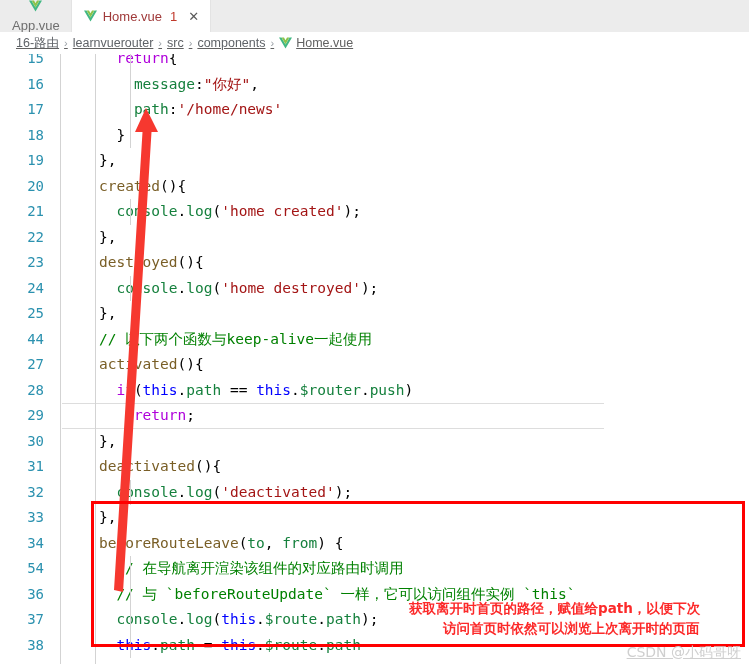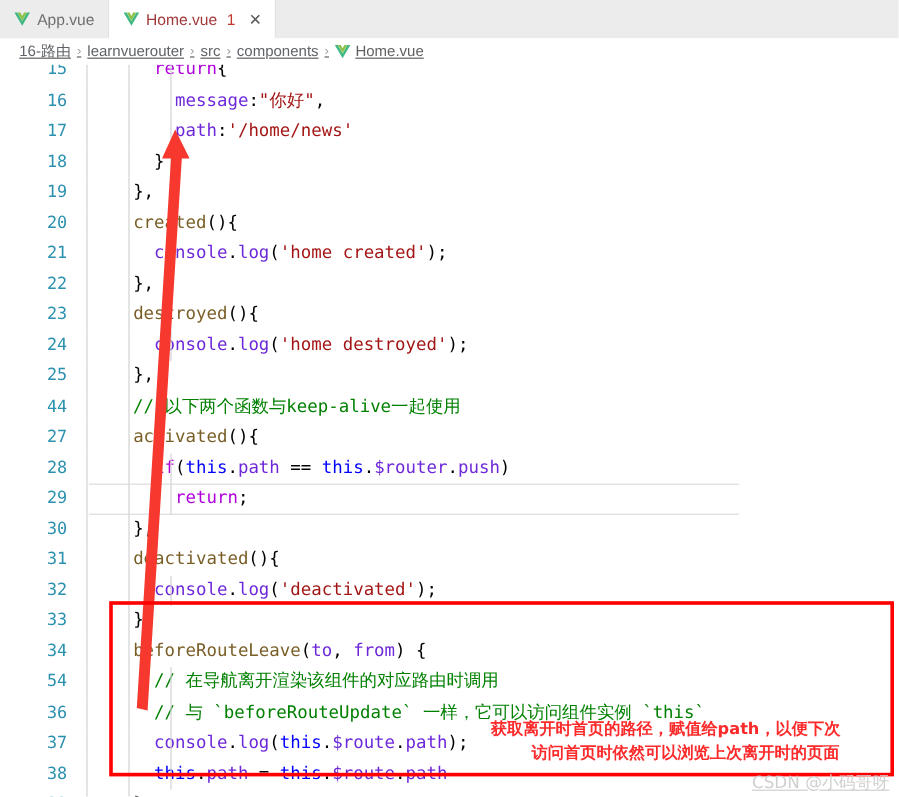--- a/index.html
+++ b/index.html
@@ -27,21 +27,21 @@
     display: flex; align-items: center;
     gap: 6px;
     padding: 0 11px 0 12px;
     height: 32px;
     font-size: 13px;
     color: #333333;
     border-right: 1px solid #e3e3e3;
     cursor: pointer;
     white-space: nowrap;
   }
-  .tab.inactive { background: #ececec; color: #6f6f6f; }
+  .tab.inactive { background: #ececec; color: #6f6f6f; flex-direction: column; }
   .tab.active { background: #ffffff; color: #9b3a3a; }
   .tab-label { font-size: 13px; }
   .tab.active .tab-label { color: #a03a3a; }
   .tab-badge {
     font-size: 13px; color: #c0392b; margin-left: 2px;
   }
   .tab-close {
     font-size: 13px; color: #5a5a5a; margin-left: 5px;
     line-height: 1;
   }
@@ -60,21 +60,21 @@
     white-space: nowrap;
     overflow: hidden;
     text-decoration: underline;
   }
   .crumb { color: #5f6368; }
   .crumb-sep { color: #9aa0a6; font-size: 11px; }
   .crumb-file { display: flex; align-items: center; gap: 4px; }
 
   
   .editor {
-    position: absolute; left: 12px; top: 54px;
+    position: absolute; left: 0; top: 54px;
     width: 604px; height: 610px;
     background: #ffffff;
     overflow: hidden;
   }
   .code-area {
     position: absolute; left: 0; top: -8px;
     width: 749px;
     font-family: "DejaVu Sans Mono", "Liberation Mono", monospace;
     font-size: 14.5px;
     line-height: 25.5px;
@@ -113,21 +113,21 @@
     width: 1px;
     background: #d3d3d3;
   }
   .g1 { left: -2px; }
   .g2 { left: 33px; }
   .g3 { left: 68px; }
 
   
   .t-key   { color: #af00db; }
   .t-this  { color: #0000ff; margin-top: 11px; }
-  .t-prop  { color: #6d28d9; }
+  .t-prop  { color: #15803d; }
   .t-str   { color: #a31515; }
   .t-com   { color: #008000; }
   .t-fn    { color: #795e26; }
   .t-plain { color: #000000; }
   .t-op    { color: #000000; }
 
   
   .arrow-svg {
     position: absolute; left: 0; top: 0;
     width: 749px; height: 664px;

